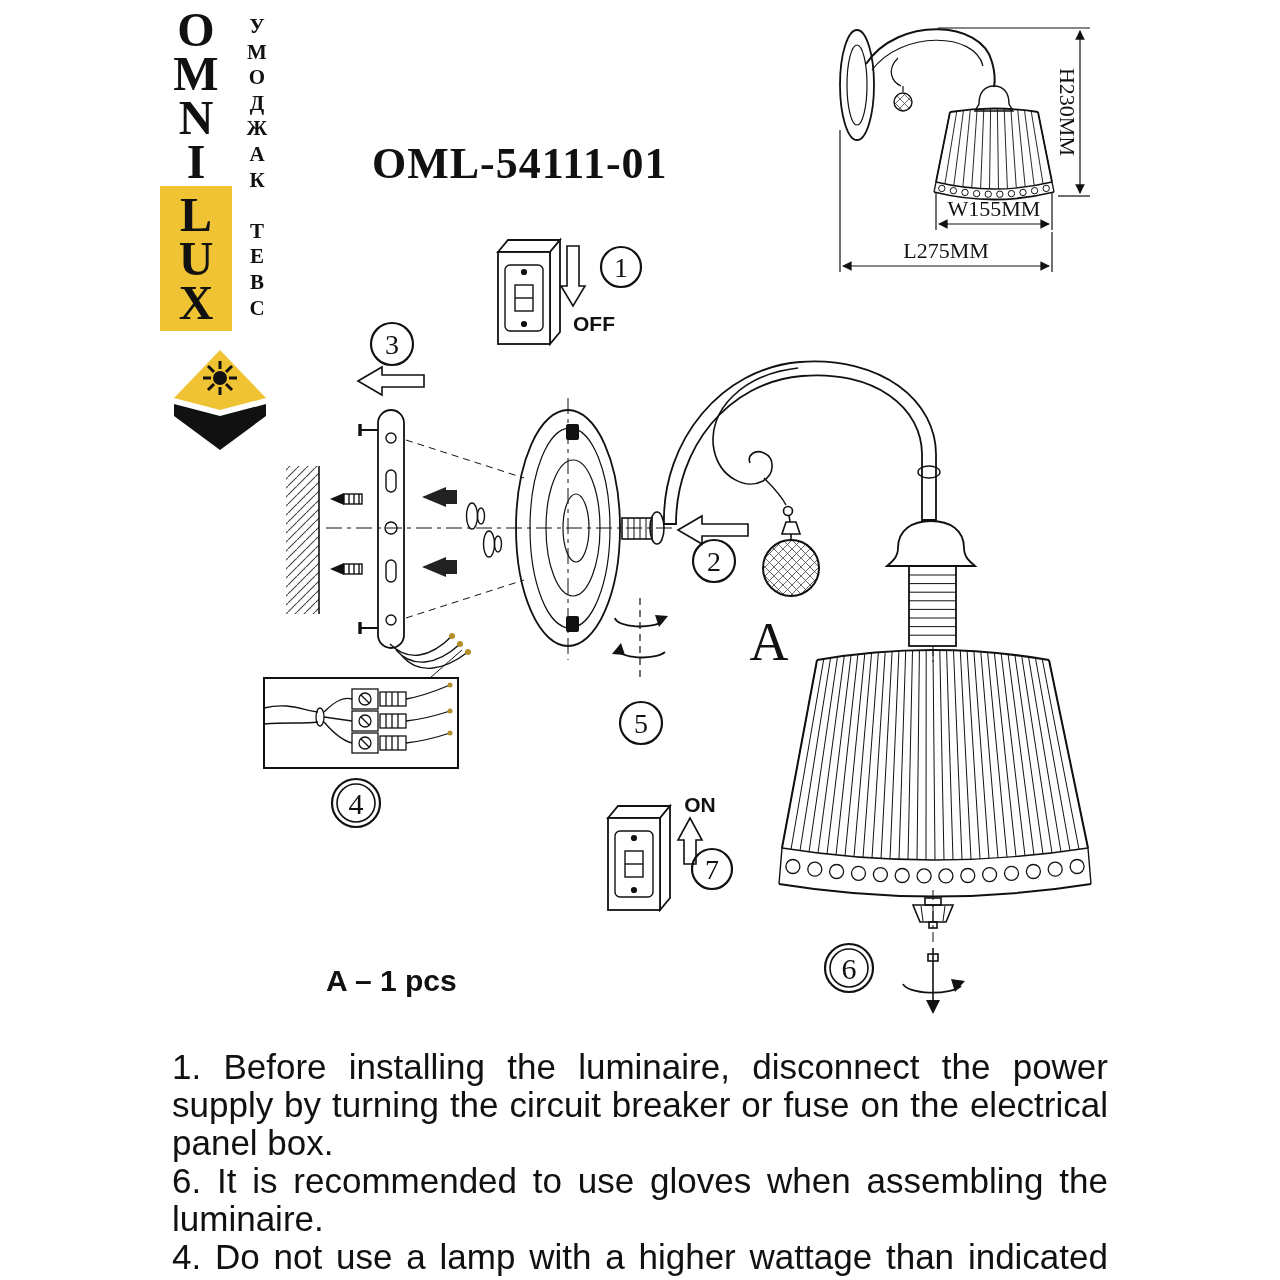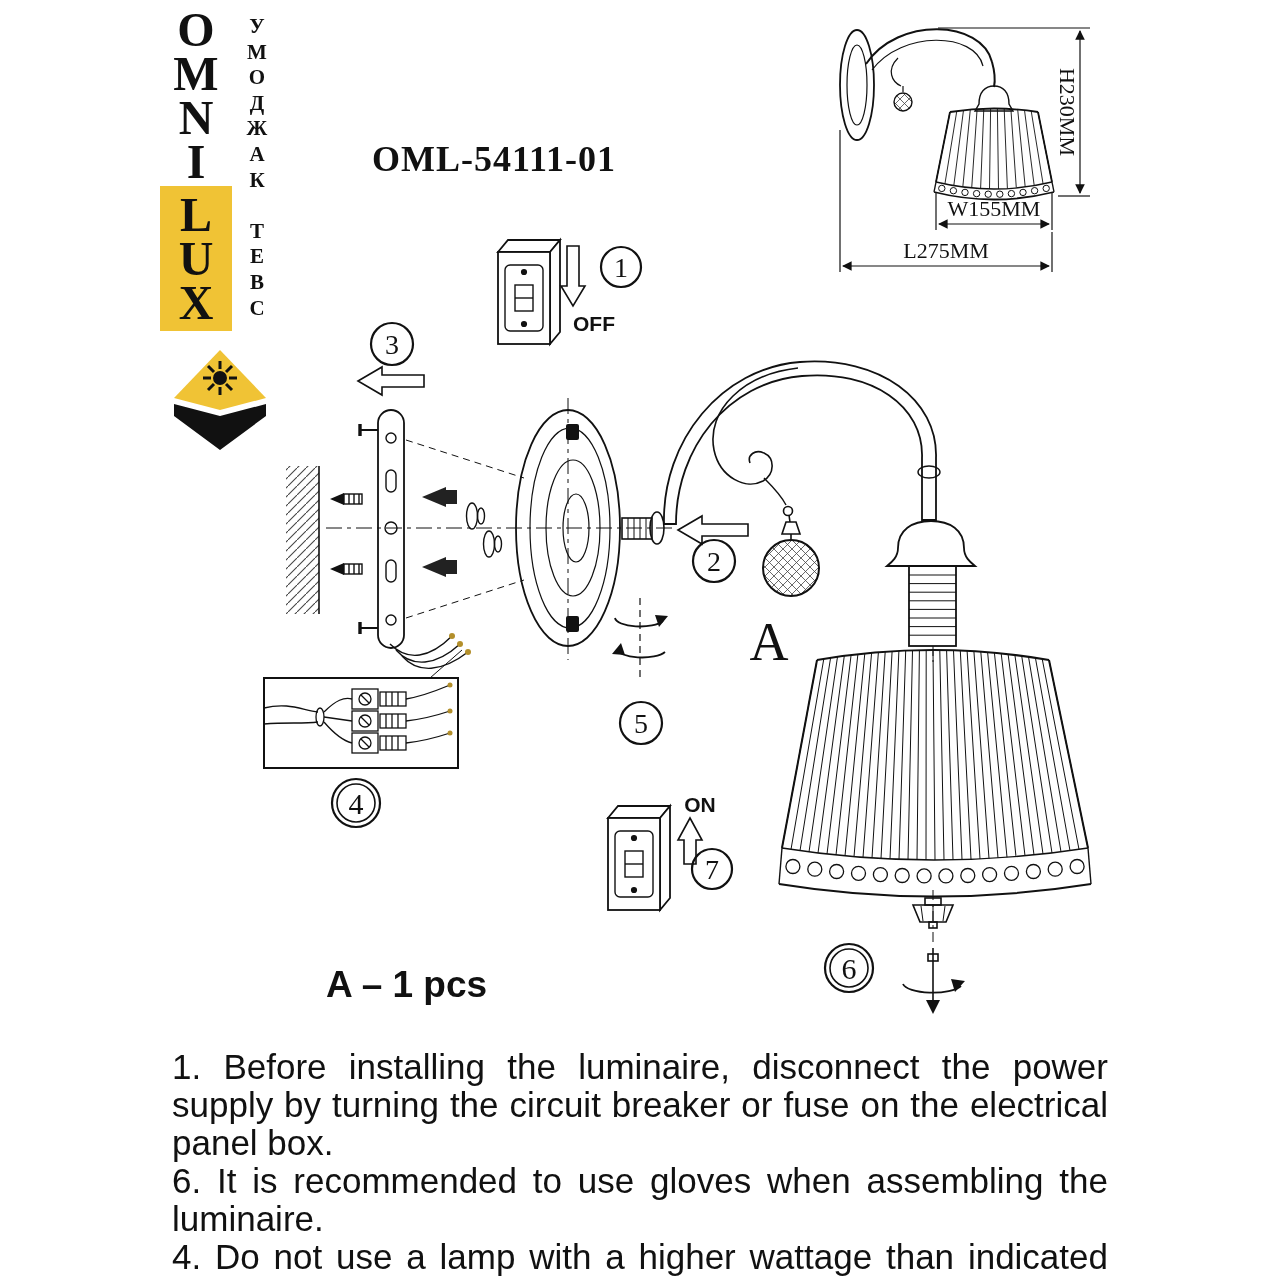--- a/index.html
+++ b/index.html
@@ -23,23 +23,23 @@
   .brand-omni .ch, .brand-lux .ch { display:block; text-align:center; line-height:0.92; }
   .brand-tagline {
     position:absolute; left:82px; top:6px; width:30px;
     font-family:"Liberation Serif", serif; font-weight:bold; font-size:21px; color:#111;
   }
   .brand-tagline .ch { display:block; text-align:center; line-height:1.22; min-height:12px; }
   .brand-diamond { position:absolute; left:12px; top:340px; }
 
   .model {
     position:absolute; left:372px; top:138px;
-    font-family:"Liberation Serif", serif; font-weight:bold; font-size:36px; letter-spacing:1px;
+    font-family:"Liberation Serif", serif; font-weight:bold; font-size:44px; letter-spacing:1px;
   }
-  .pcs { position:absolute; left:326px; top:964px; font-size:37px; font-weight:bold; }
+  .pcs { position:absolute; left:326px; top:964px; font-size:30px; font-weight:bold; }
   .instructions {
     position:absolute; left:172px; top:1048px; width:936px;
     font-size:35px; line-height:38px; text-align:justify;
   }
   .instructions p { margin:0; }
 
   
   .t-serif { font-family:"Liberation Serif", serif; fill:#111; stroke:none; text-anchor:middle; font-weight:normal; }
   .t-sans  { font-family:"Liberation Sans", sans-serif; fill:#111; stroke:none; text-anchor:middle; font-weight:bold; }
 </style>

